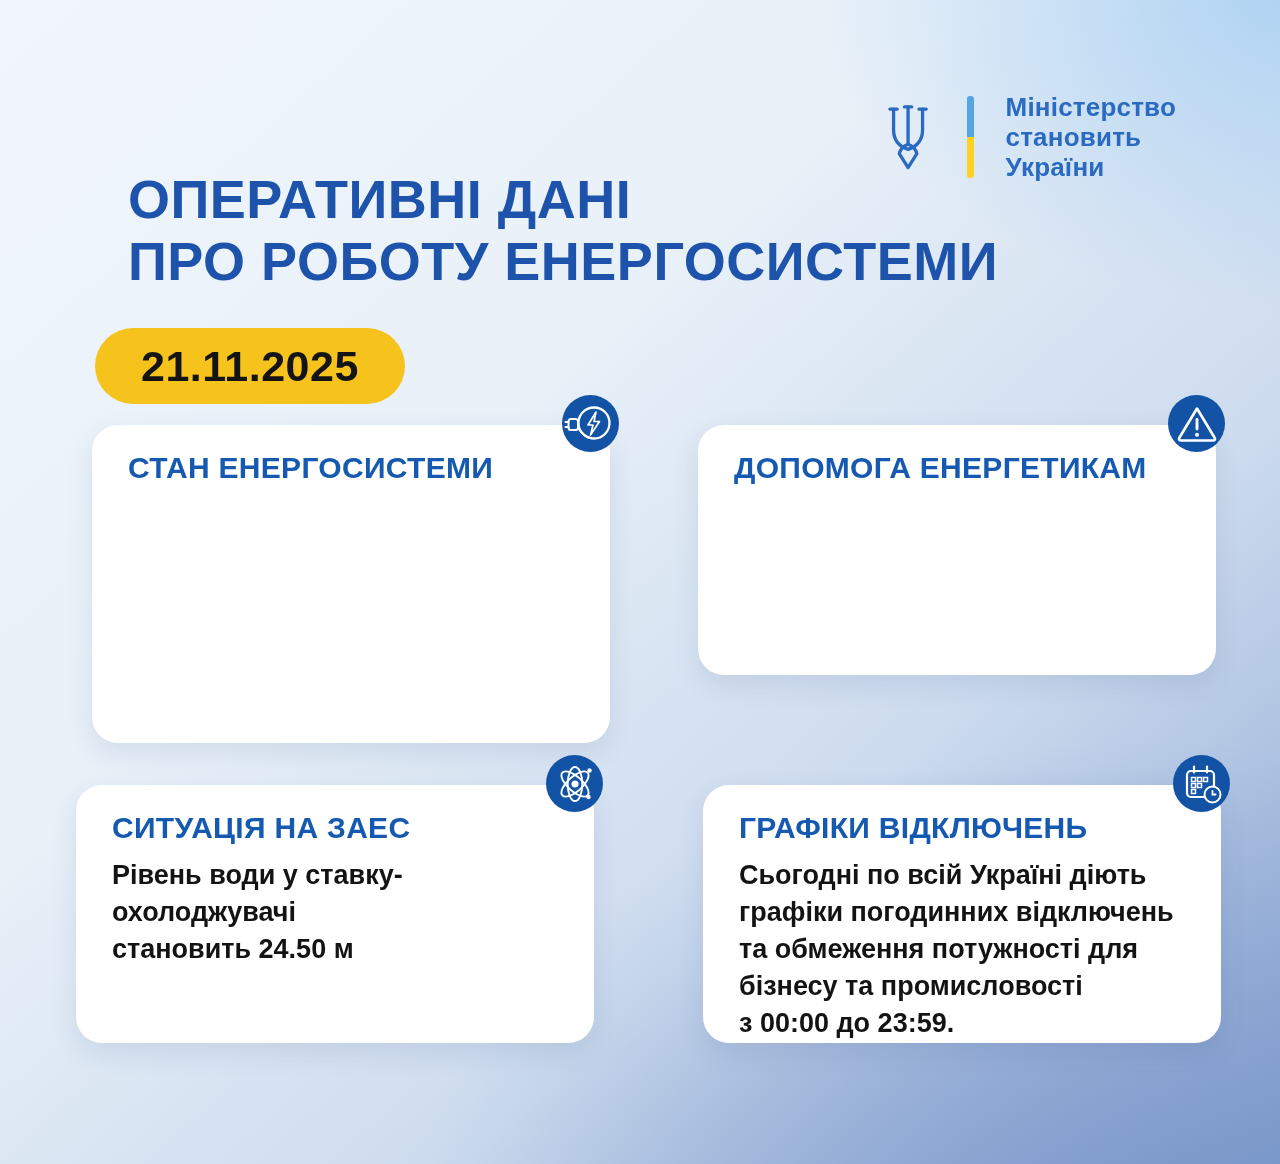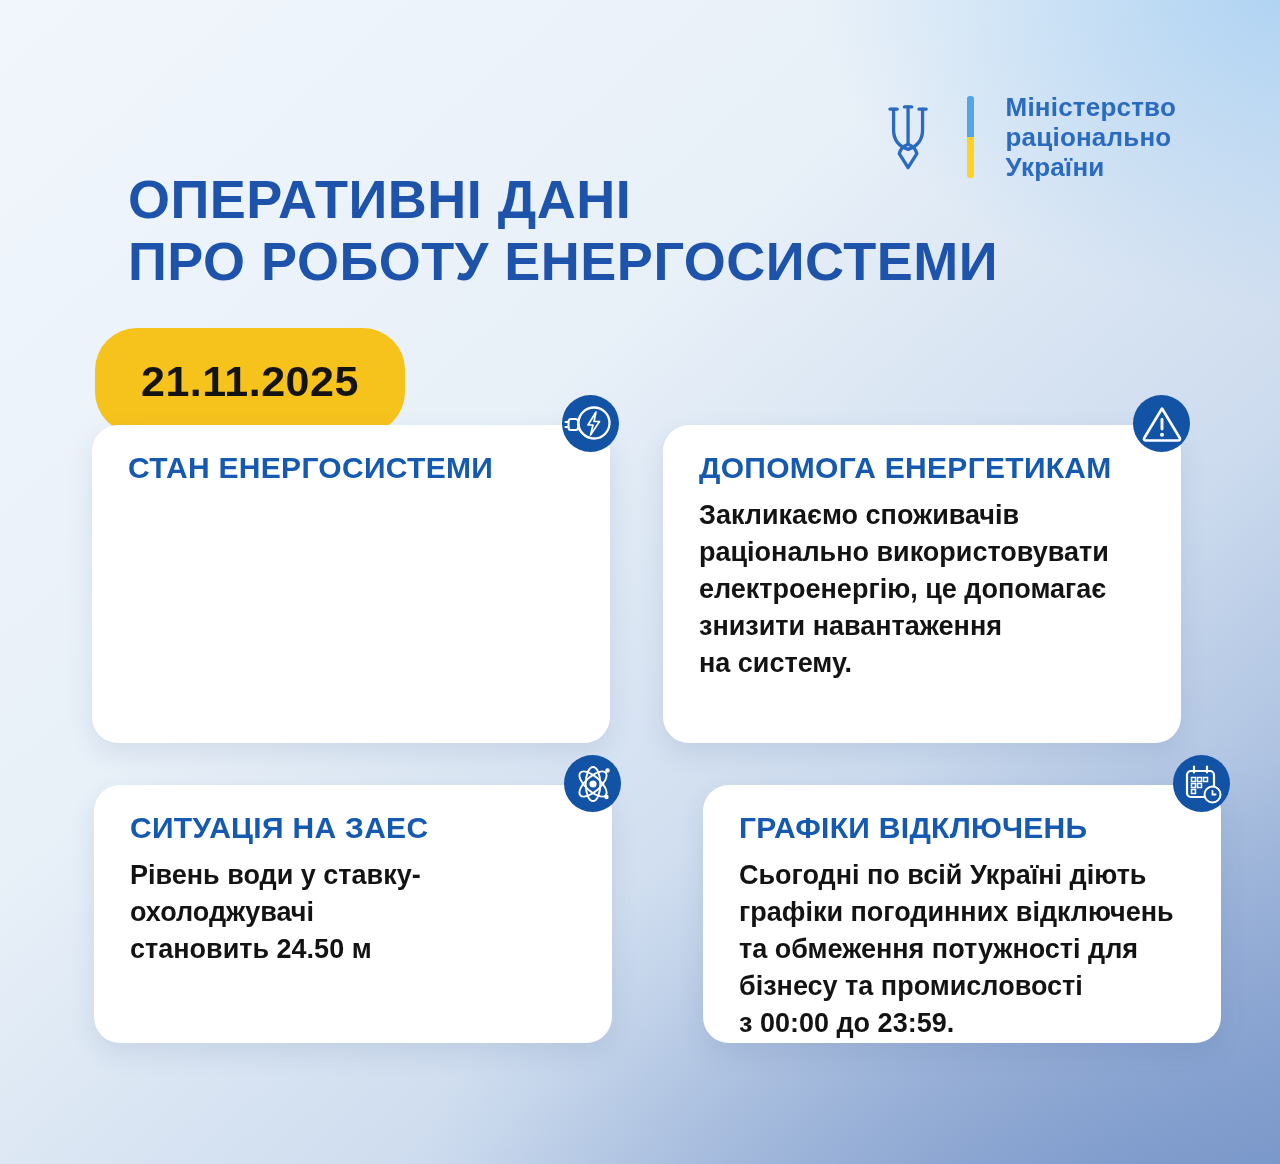--- a/index.html
+++ b/index.html
@@ -17,29 +17,29 @@
   .logo{position:absolute;top:92px;right:104px;display:flex;align-items:center;gap:32px;}
   .trident{width:58px;height:84px;display:block;}
   .flag-bar{width:7px;height:82px;border-radius:3px;
     background:linear-gradient(to bottom, var(--flag-blue,#55a5e6) 0 50%, var(--flag-yellow,#ffd21f) 50% 100%);}
   .logo-text{color:var(--logo-blue,#2a6ac0);font-weight:bold;font-size:26px;line-height:30px;letter-spacing:.2px;}
   
   .title{position:absolute;left:128px;top:168px;margin:0;
     color:var(--title-blue,#1d53ab);font-size:54px;font-weight:bold;line-height:62px;letter-spacing:.5px;}
   
   .date-badge{position:absolute;left:95px;top:328px;height:76px;line-height:76px;
-    padding:15px 46px;border-radius:42px;background:var(--badge-yellow,#f6c21c);
+    padding:0 46px;border-radius:42px;background:var(--badge-yellow,#f6c21c);
     color:#141414;font-size:43px;font-weight:bold;letter-spacing:.5px;}
   
   .card{position:absolute;background:var(--card-bg,#ffffff);border-radius:26px;
     box-shadow:0 10px 26px rgba(55,85,140,.12);
     padding:26px 26px 0 36px;box-sizing:border-box;}
   .card1{left:92px;top:425px;width:518px;height:318px;}
-  .card2{left:663px;top:425px;width:518px;height:318px;}
-  .card3{left:94px;top:785px;width:518px;height:258px;}
+  .card2{left:698px;top:425px;width:518px;height:250px;}
+  .card3{left:76px;top:785px;width:518px;height:258px;}
   .card4{left:663px;top:785px;width:518px;height:258px;margin-left:40px;}
   .card-title{margin:0 0 12px 0;color:var(--header-blue,#155ab0);
     font-size:30px;font-weight:bold;letter-spacing:.3px;}
   .card-body{margin:0;white-space:pre-line;color:var(--text-dark,#131313);
     font-size:27px;font-weight:bold;line-height:37px;}
   .card-note{margin:10px 0 0 0;white-space:pre-line;color:#1c1c1c;
     font-size:24px;font-weight:normal;line-height:34px;}
   .icon-circle{position:absolute;top:-30px;right:-9px;width:57px;height:57px;border-radius:50%;
     background:var(--accent-blue,#1253a6);display:flex;align-items:center;justify-content:center;}
   .icon-circle svg{width:56px;height:56px;display:block;}
@@ -54,21 +54,21 @@
       <svg class="trident" viewBox="0 0 56 70" fill="none" stroke="#2a6ac0" stroke-width="3.2" stroke-linecap="round" stroke-linejoin="round">
         <path d="M16 8 v20 c0 10 5 16 14 19 c9 -3 14 -9 14 -19 V8"></path>
         <path d="M30 6 v36"></path>
         <path d="M30 42 c-5.5 2 -7.5 5 -8.5 9 l8.5 13.5 l8.5 -13.5 c-1 -4 -3 -7 -8.5 -9"></path>
         <path d="M12.5 8 h7 M26.5 6 h7 M40.5 8 h7"></path>
       </svg>
     </span>
     <span class="flag-bar"></span>
     <div class="logo-text">
       <div>Міністерство</div>
-      <div>раціонально</div>
+      <div>становить</div>
       <div>України</div>
     </div>
   </div>
 
   <h1 class="title">
     <div>ОПЕРАТИВНІ ДАНІ</div>
     <div>ПРО РОБОТУ ЕНЕРГОСИСТЕМИ</div>
   </h1>
 
   <div class="date-badge">21.11.2025</div>
@@ -88,25 +88,20 @@
 
   <section class="card card2">
     <span class="icon-circle">
       <svg viewBox="0 0 56 56" fill="none">
         <path d="M28 12.5 L45.5 41.5 q1.7 3 -2 3 H12.5 q-3.7 0 -2 -3 Z" stroke="#fff" stroke-width="2.6" stroke-linejoin="round"></path>
         <path d="M28 23.5 v9.5" stroke="#fff" stroke-width="2.9" stroke-linecap="round"></path>
         <circle cx="28" cy="38.7" r="2" fill="#fff"></circle>
       </svg>
     </span>
     <h2 class="card-title">ДОПОМОГА ЕНЕРГЕТИКАМ</h2>
-    <p class="card-body">Закликаємо споживачів
-раціонально використовувати
-електроенергію, це допомагає
-знизити навантаження
-на систему.</p>
   </section>
 
   <section class="card card3">
     <span class="icon-circle">
       <svg viewBox="0 0 56 56" fill="none">
         <g stroke="#fff" stroke-width="1.9">
           <ellipse cx="28" cy="28" rx="17" ry="7.3" transform="rotate(-42 28 28)"></ellipse>
           <ellipse cx="28" cy="28" rx="17" ry="7.3" transform="rotate(42 28 28)"></ellipse>
           <ellipse cx="28" cy="28" rx="17" ry="7.3" transform="rotate(90 28 28)"></ellipse>
         </g>

